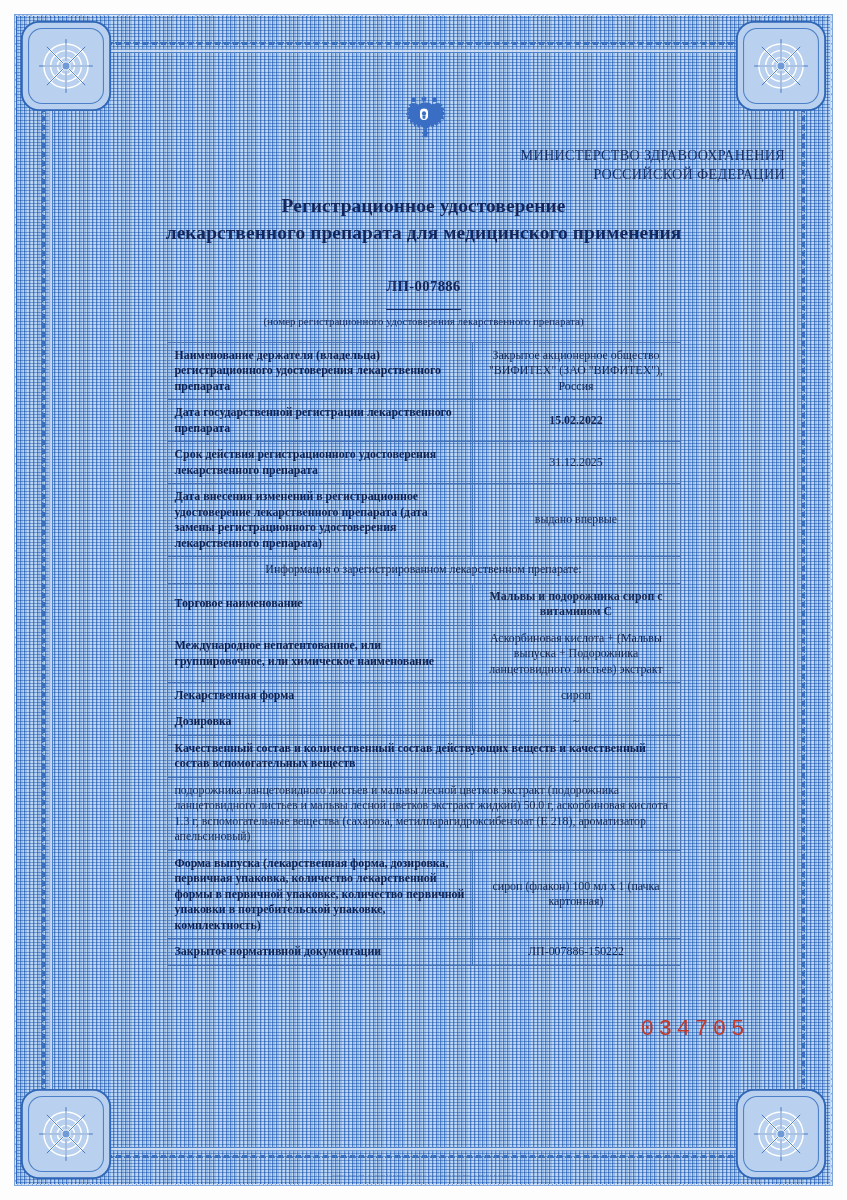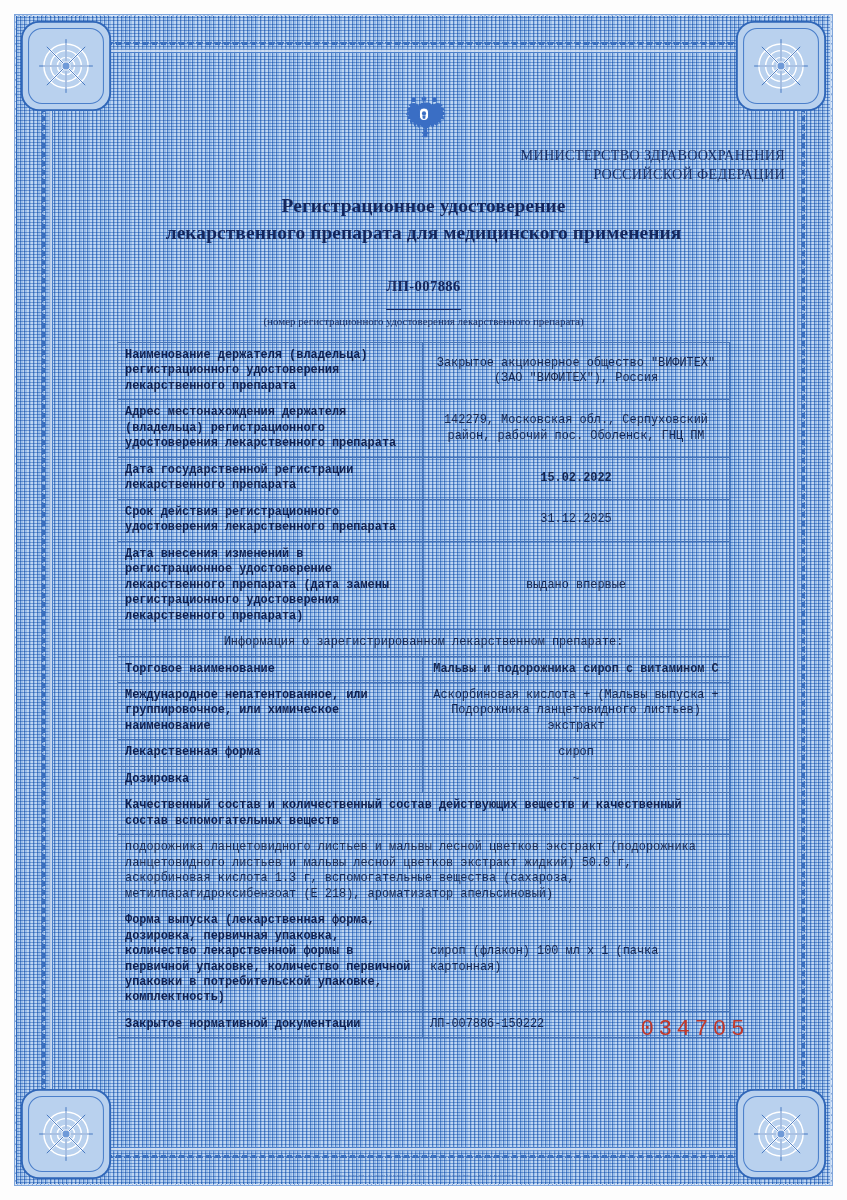--- a/index.html
+++ b/index.html
@@ -108,34 +108,33 @@
 
   .regnum-block{text-align:center;margin-top:30px;}
   .regnum{
     display:inline-block;font-weight:bold;font-size:14.6px;color:#15265c;
     border-bottom:1.5px solid #15265c;padding-bottom:14px;letter-spacing:.4px;
   }
   .regnum-caption{font-size:11px;color:#1b2f63;margin-top:5px;}
 
   
   table.cert{
-    width:613px;margin:15px auto 0;border-collapse:collapse;
+    width:514px;margin:15px auto 0;border-collapse:collapse;
     table-layout:fixed;
-    font-family:Liberation Mono, monospace;
   }
   table.cert td{
     border:1px solid #4773b5;
     padding:5px 7px;
     vertical-align:middle;
     font-size:11.9px;line-height:1.3;
     background:transparent;
   }
   td.lbl{width:290px;font-weight:bold;color:#10204f;text-align:left;}
   td.val{color:#16264f;text-align:center;}
-  td.val.left{text-align:left;}
+  td.val.left{text-align:center;}
   td.val.bold{font-weight:bold;}
   td.section{
     text-align:center;font-weight:normal;font-size:12.2px;color:#16264f;
   }
   td.wide-head{
     font-weight:bold;font-size:12.1px;color:#10204f;text-align:left;line-height:1.3;
   }
   td.compo{
     font-size:10.6px;line-height:1.36;color:#1a2a52;text-align:left;font-weight:normal;
   }
@@ -270,24 +269,20 @@
       <div class="regnum-caption">(номер регистрационного удостоверения лекарственного препарата)</div>
     </div>
 
     <table class="cert">
       <tbody>
         <tr>
           <td class="lbl">Наименование держателя (владельца) регистрационного удостоверения лекарственного препарата</td>
           <td class="val">Закрытое акционерное общество "ВИФИТЕХ" (ЗАО "ВИФИТЕХ"), Россия</td>
         </tr>
         <tr>
-          <td class="lbl">Адрес местонахождения держателя (владельца) регистрационного удостоверения лекарственного препарата</td>
-          <td class="val">142279, Московская обл., Серпуховский район, рабочий пос. Оболенск, ГНЦ ПМ</td>
-        </tr>
-        <tr>
           <td class="lbl">Дата государственной регистрации лекарственного препарата</td>
           <td class="val bold">15.02.2022</td>
         </tr>
         <tr>
           <td class="lbl">Срок действия регистрационного удостоверения лекарственного препарата</td>
           <td class="val">31.12.2025</td>
         </tr>
         <tr>
           <td class="lbl">Дата внесения изменений в регистрационное удостоверение лекарственного препарата (дата замены регистрационного удостоверения лекарственного препарата)</td>
           <td class="val">выдано впервые</td>

